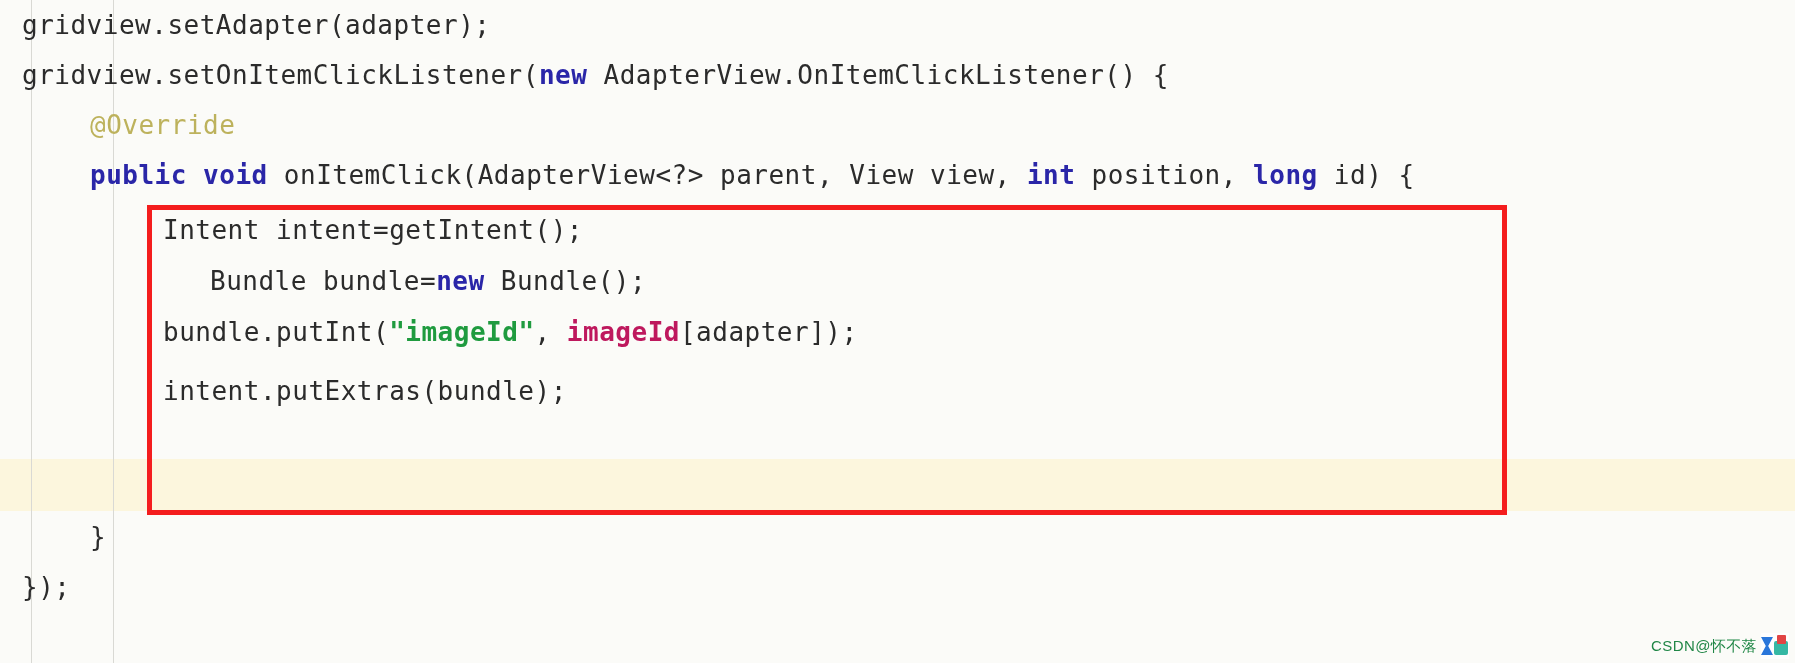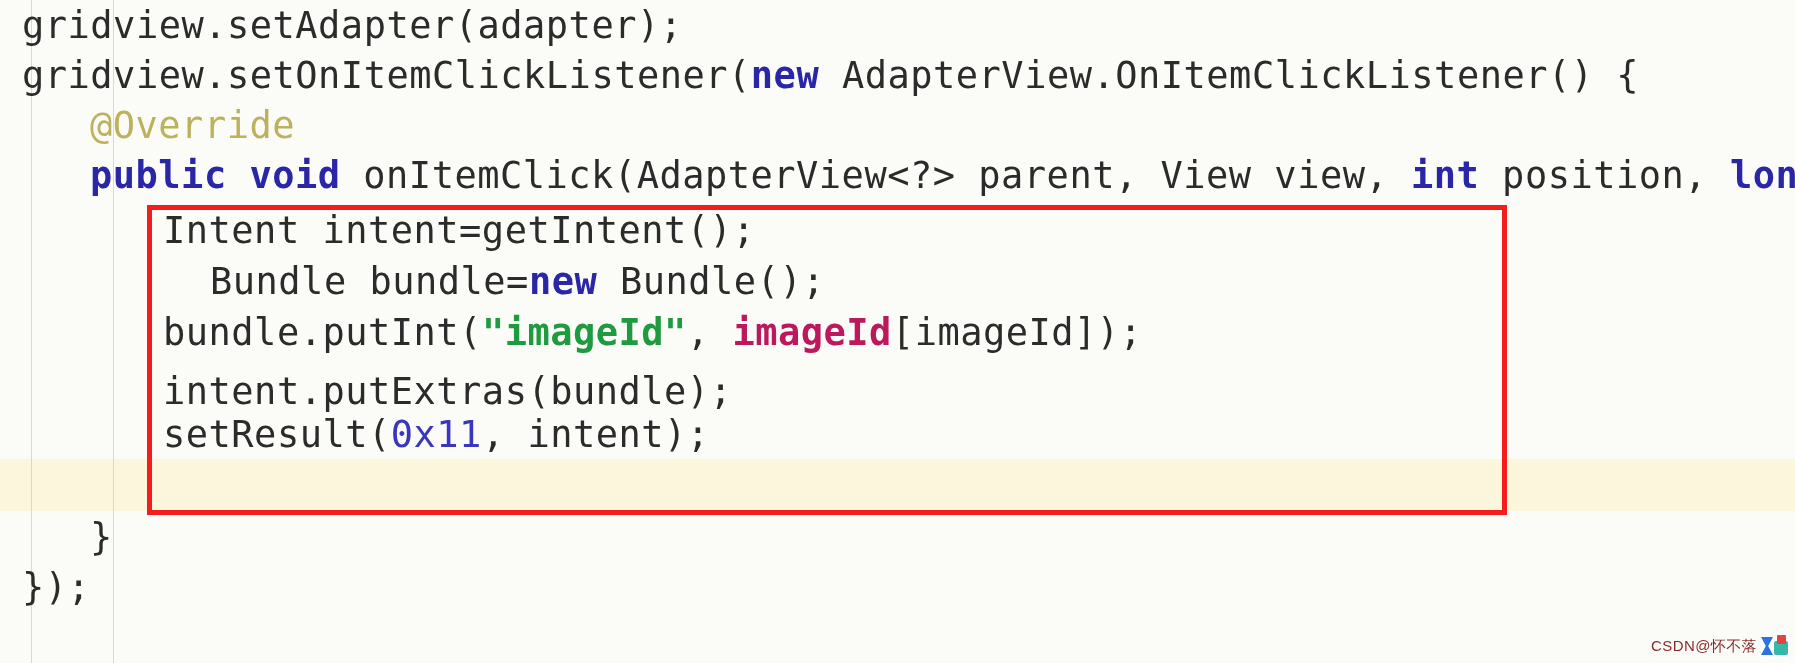--- a/index.html
+++ b/index.html
@@ -37,21 +37,21 @@
     background: #fcf6dd;
   }
 
   
   .code {
     position: absolute;
     left: 0;
     top: 0;
     width: 1795px;
     height: 663px;
-    font-size: 37px;
+    font-size: 26px;
     line-height: 51px;
     letter-spacing: 0.5px;
     color: #2b2b2b;
     white-space: pre;
   }
   .code .ln {
     position: absolute;
     left: 0;
     white-space: pre;
     height: 51px;
@@ -77,21 +77,21 @@
   
   .watermark {
     position: absolute;
     right: 6px;
     bottom: 4px;
     display: flex;
     align-items: center;
     gap: 4px;
     font-family: "Liberation Sans", sans-serif;
     font-size: 15px;
-    color: #7f1d1d;
+    color: #15803d;
     opacity: 0.95;
   }
   .watermark .wm-text { letter-spacing: 0.4px; }
   .wm-logo {
     width: 28px;
     height: 26px;
     position: relative;
     background: #ffffff;
     display: inline-block;
   }
@@ -131,25 +131,24 @@
     <div class="ln" style="top:50px; left:22px;"><span class="plain">gridview.setOnItemClickListener(</span><span class="kw">new</span><span class="plain"> AdapterView.OnItemClickListener() {</span></div>
 
     <div class="ln" style="top:100px; left:90px;"><span class="anno">@Override</span></div>
 
     <div class="ln" style="top:205px; left:163px;"><span class="plain">Intent intent=getIntent();</span></div>
 
     <div class="ln" style="top:150px; left:90px;"><span class="kw">public</span><span class="plain"> </span><span class="kw">void</span><span class="plain"> onItemClick(AdapterView&lt;?&gt; parent, View view, </span><span class="kw">int</span><span class="plain"> position, </span><span class="kw">long</span><span class="plain"> id) {</span></div>
 
     <div class="ln" style="top:256px; left:163px;margin-left:47px;"><span class="plain">Bundle bundle=</span><span class="kw">new</span><span class="plain"> Bundle();</span></div>
 
-    <div class="ln" style="top:307px; left:163px;"><span class="plain">bundle.putInt(</span><span class="str">"imageId"</span><span class="plain">, </span><span class="var">imageId</span><span class="plain">[imageId]);</span></div>
+    <div class="ln" style="top:307px; left:163px;"><span class="plain">bundle.putInt(</span><span class="str">"imageId"</span><span class="plain">, </span><span class="var">imageId</span><span class="plain">[adapter]);</span></div>
 
     <div class="ln" style="top:358px; left:163px;margin-top:8px;"><span class="plain">intent.putExtras(bundle);</span></div>
 
-    <div class="ln" style="top:409px; left:163px;"><span class="plain">setResult(</span><span class="num">0x11</span><span class="plain">, intent);</span></div>
 
 
     <div class="ln" style="top:512px; left:90px;"><span class="plain">}</span></div>
 
     <div class="ln" style="top:562px; left:22px;"><span class="plain">});</span></div>
   </div>
 
   <div class="red-box" style="left:147px; top:205px; width:1360px; height:310px;"></div>
 
   <div class="watermark">

